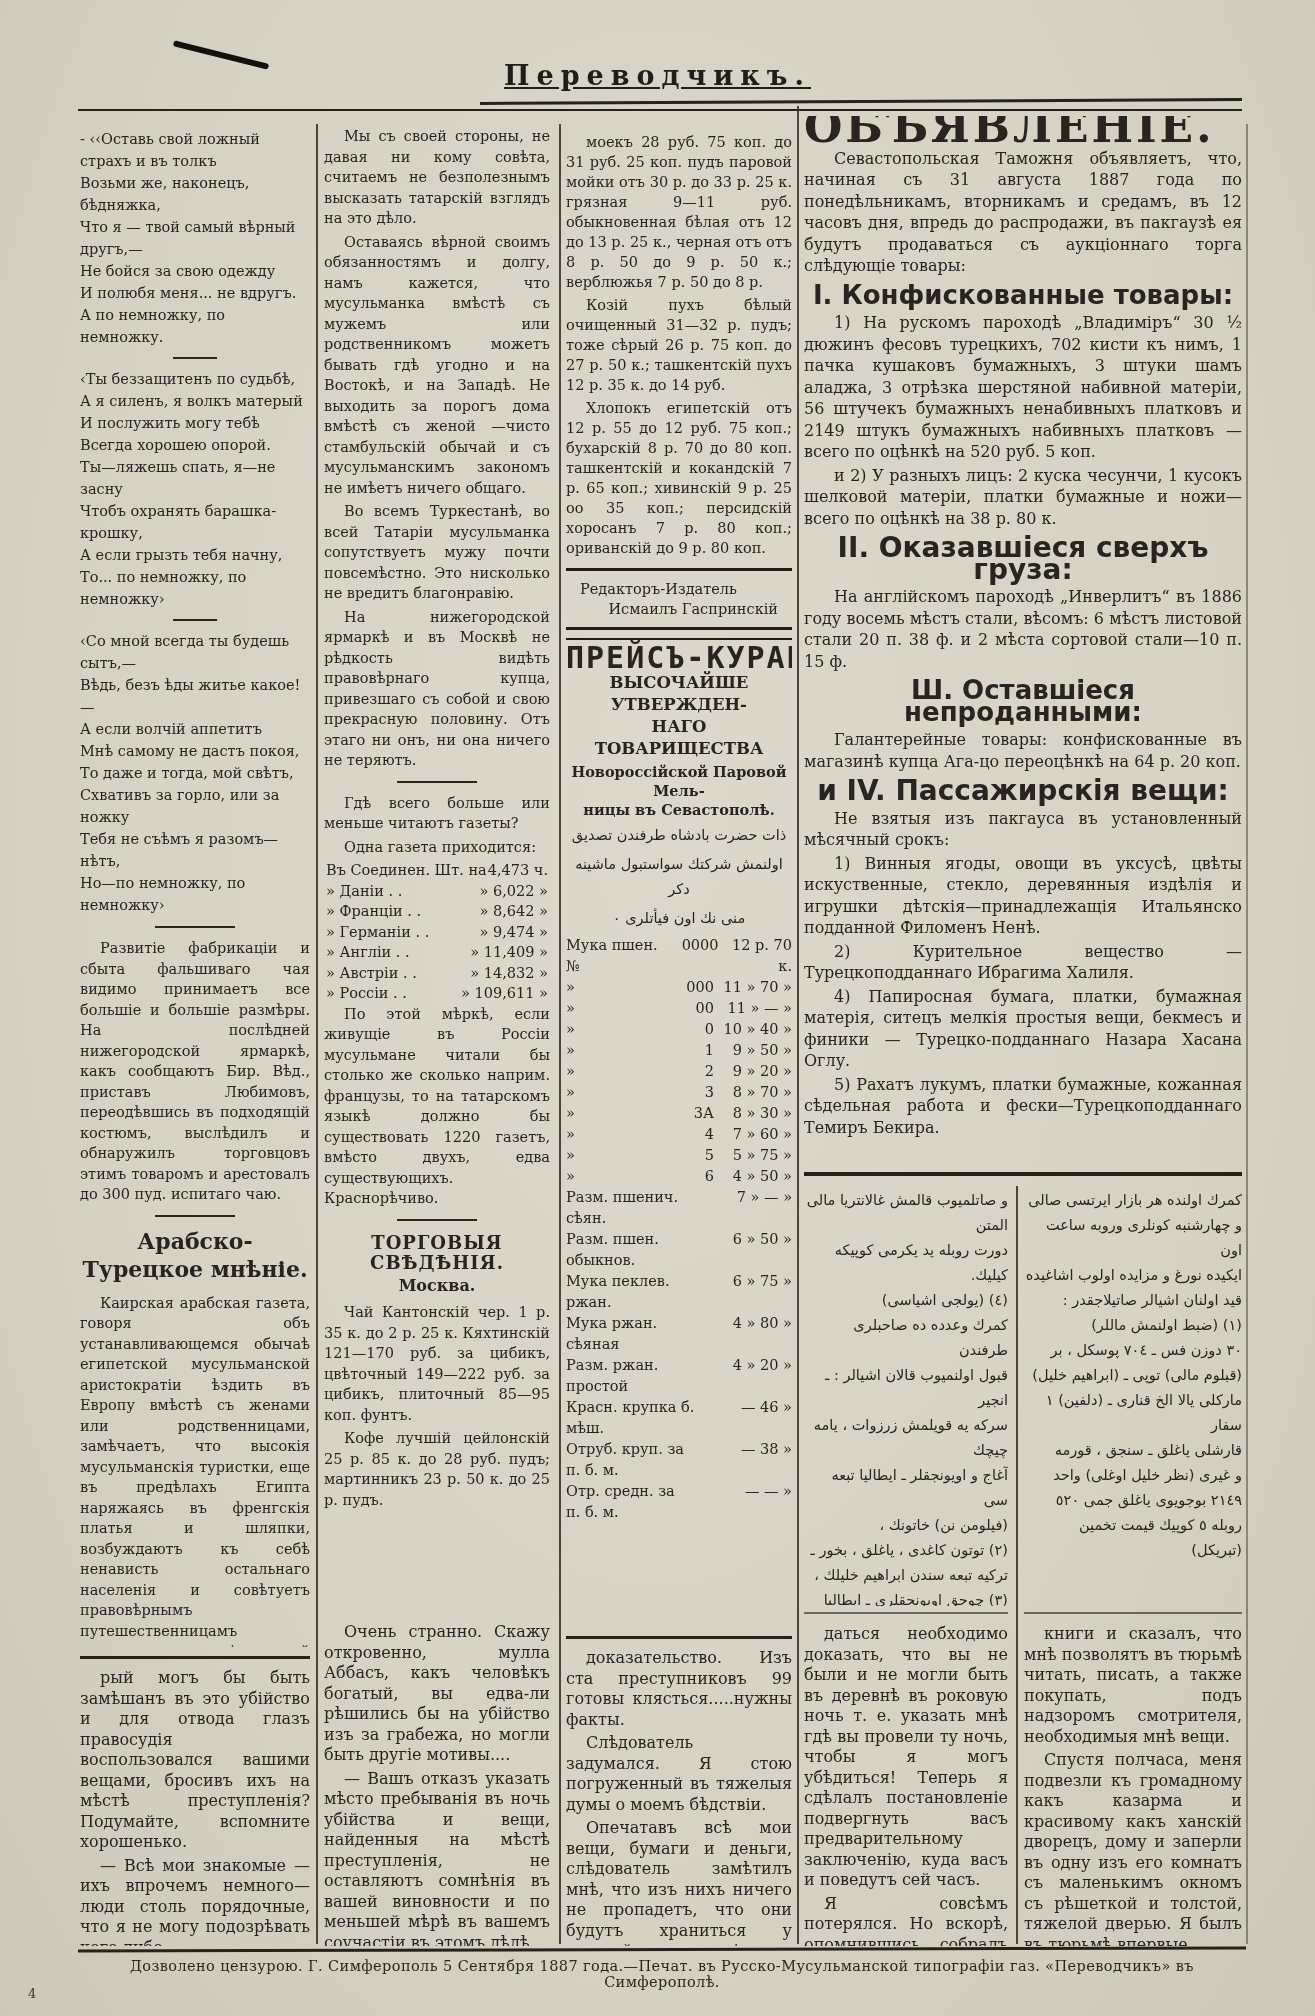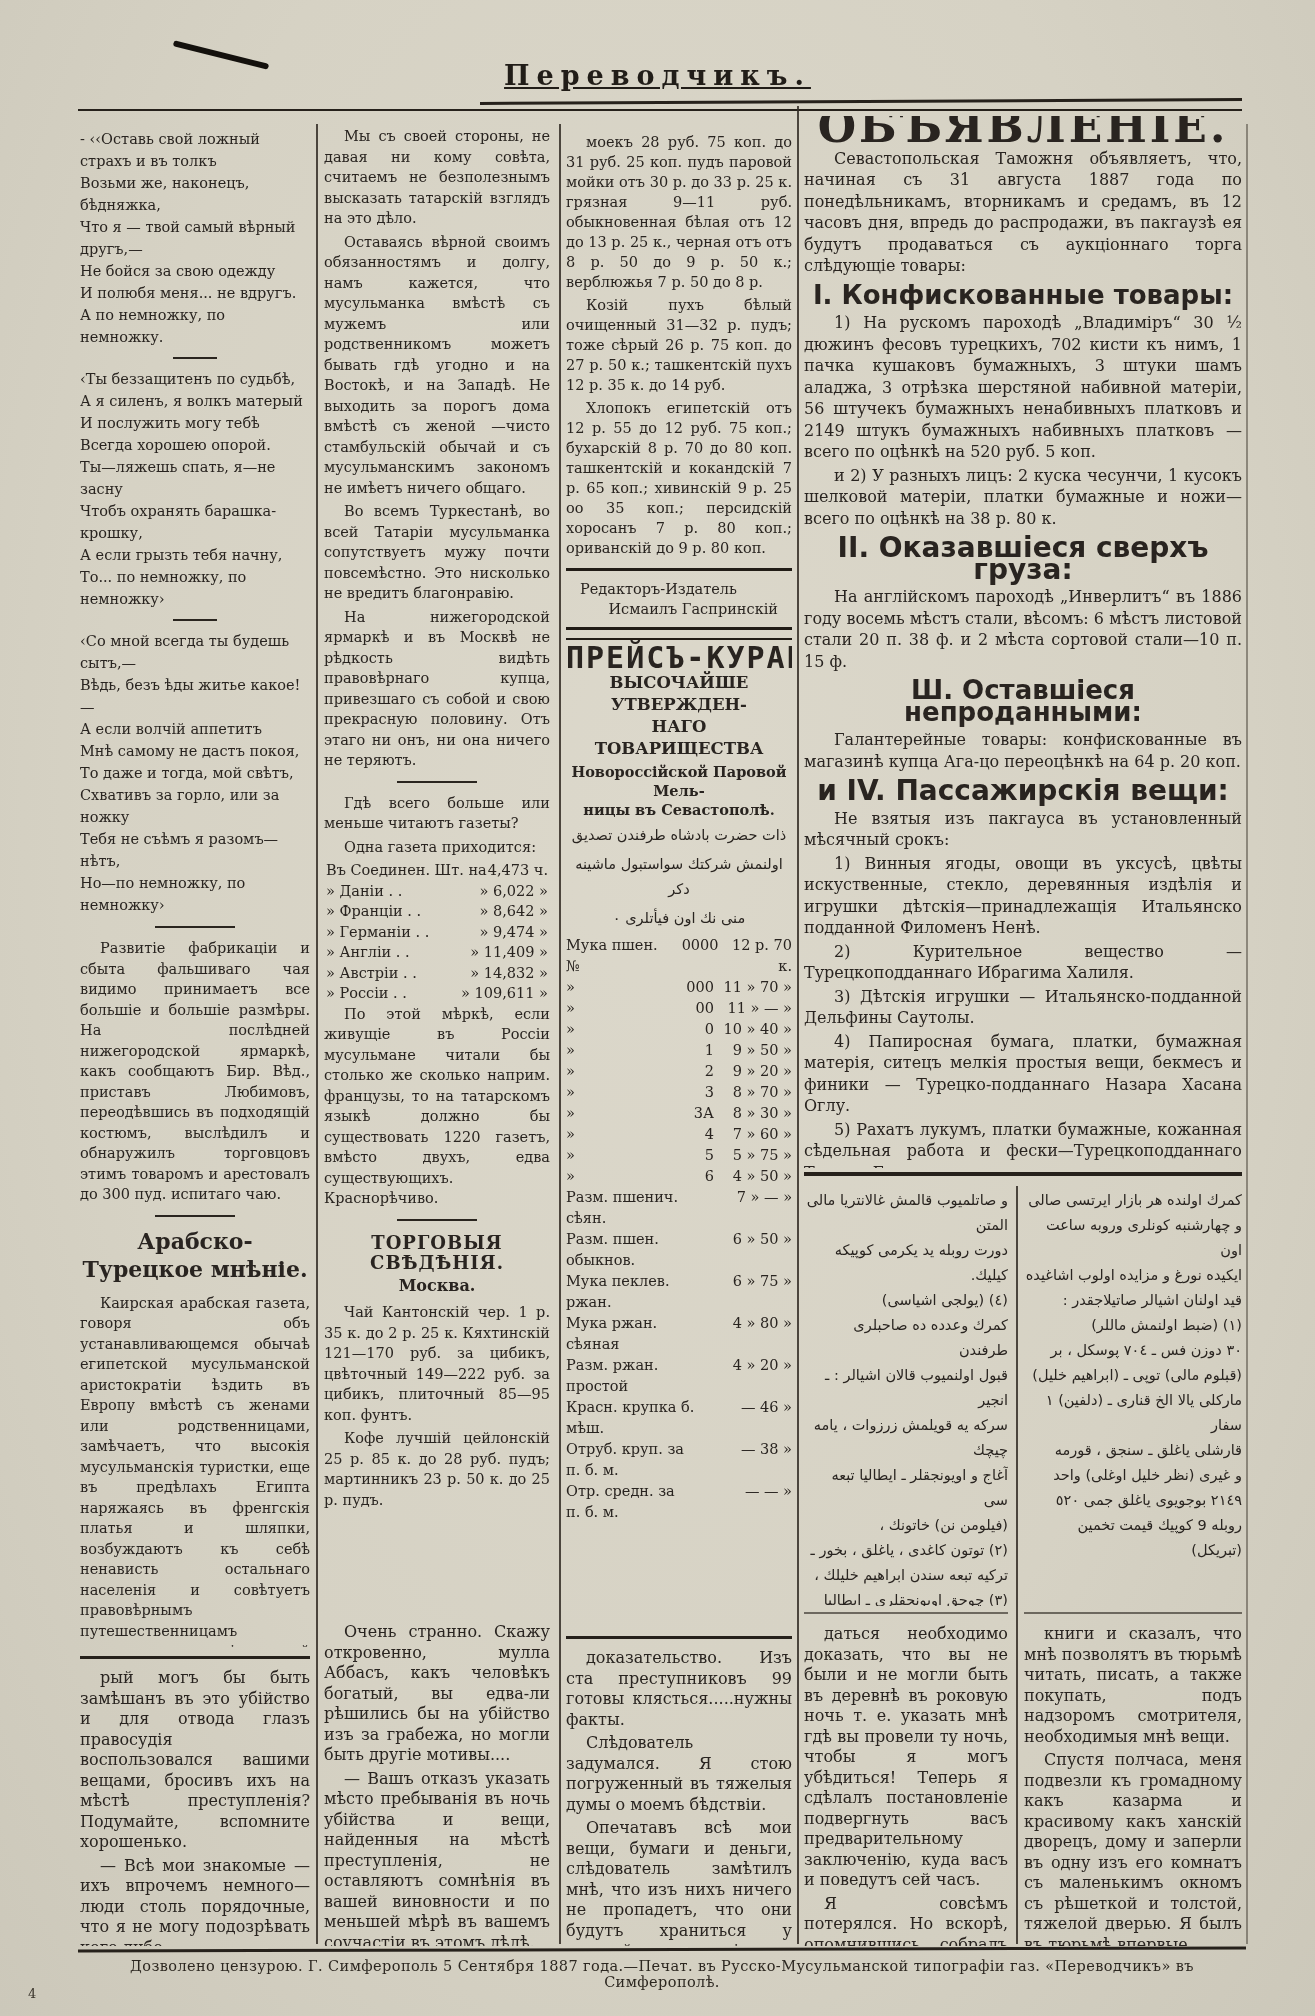--- a/index.html
+++ b/index.html
@@ -37,21 +37,21 @@
   .preis-sub2{font-weight:bold;font-size:14.5px;text-align:center;line-height:19px;white-space:pre-line;margin-top:2px;}
   .arab{direction:rtl;text-align:right;font-family:"DejaVu Sans", sans-serif;
         font-size:14.5px;line-height:25px;}
   .arab.ctr{text-align:center;margin:4px 0;}
   .price-row{display:flex;line-height:21px;}
   .price-row .pl{flex:1 1 auto;}
   .price-row .pg{width:52px;text-align:right;}
   .price-row .pv{width:78px;text-align:right;}
   .ann{font-size:16px;line-height:21.5px;}
   .ann .par{text-indent:30px;margin-bottom:2px;}
-  .ann-h{font-size:44px;font-weight:bold;text-align:center;letter-spacing:3px;margin:0 0 10px;}
+  .ann-h{font-size:44px;font-weight:bold;letter-spacing:3px;margin:0 0 10px;}
   .sec-h{font-family:"DejaVu Sans", sans-serif;font-weight:bold;text-align:center;
          font-size:26px;margin:8px 0 6px;}
   .sec-h.big{font-size:28px;}
   .bot{font-size:16px;line-height:20.5px;}
   .sig{text-align:right;margin-top:2px;}
   .footer{position:absolute;left:78px;width:1168px;top:1958px;text-align:center;
           font-size:14.5px;color:#2c2720;letter-spacing:.4px;}
 </style>
 </head>
 <body>
@@ -313,21 +313,20 @@
       </div>
     <h2 class="sec-h big">ІІ. Оказавшіеся сверхъ груза:</h2>
     <p class="par">На англійскомъ пароходѣ „Инверлитъ“ въ 1886 году восемь мѣстъ стали, вѣсомъ: 6 мѣстъ листовой стали 20 п. 38 ф. и 2 мѣста сортовой стали—10 п. 15 ф.</p>
     <h2 class="sec-h">Ш. Оставшіеся непроданными:</h2>
     <p class="par">Галантерейные товары: конфискованные въ магазинѣ купца Ага-цо переоцѣнкѣ на 64 р. 20 коп.</p>
     <h2 class="sec-h big">и ІV. Пассажирскія вещи:</h2>
     <p class="par">Не взятыя изъ пакгауса въ установленный мѣсячный срокъ:</p>
     <div>
         <p class="par">1) Винныя ягоды, овощи въ уксусѣ, цвѣты искуственные, стекло, деревянныя издѣлія и игрушки дѣтскія—принадлежащія Итальянско подданной Филоменъ Ненѣ.</p>
         <p class="par">2) Курительное вещество — Турецкоподданнаго Ибрагима Халиля.</p>
-        <p class="par">3) Дѣтскія игрушки — Итальянско-подданной Дельфины Саутолы.</p>
         <p class="par">4) Папиросная бумага, платки, бумажная матерія, ситецъ мелкія простыя вещи, бекмесъ и финики — Турецко-подданнаго Назара Хасана Оглу.</p>
         <p class="par">5) Рахатъ лукумъ, платки бумажные, кожанная сѣдельная работа и фески—Турецкоподданнаго Темиръ Бекира.</p>
       </div>
 
   </section>
 
   <div class="hr" style="left:804px;top:1172px;width:438px;height:4px;"></div>
 
   <section class="col" style="left:804px;top:1188px;width:204px;height:418px;">
     <div>
@@ -350,21 +349,21 @@
         <div class="arab">و چهارشنبه كونلرى وروبه ساعت اون</div>
         <div class="arab">ايكيده نورغ و مزايده اولوب اشاغيده</div>
         <div class="arab">قيد اولنان اشيالر صاتيلاجقدر :</div>
         <div class="arab">(١)  (ضبط اولنمش ماللر)</div>
         <div class="arab">٣٠ دوزن فس ـ ٧٠٤ پوسكل ، بر</div>
         <div class="arab">(قبلوم مالى) توپى ـ (ابراهيم خليل)</div>
         <div class="arab">ماركلى يالا الخ قنارى ـ (دلفين) ١ سفار</div>
         <div class="arab">قارشلى ياغلق ـ سنجق ، قورمه</div>
         <div class="arab">و غيرى (نظر خليل اوغلى) واحد</div>
         <div class="arab">٢١٤٩ بوجويوى ياغلق جمى ٥٢٠</div>
-        <div class="arab">روبله 9 كوپيك قيمت تخمين (تبريكل)</div>
+        <div class="arab">روبله ٥ كوپيك قيمت تخمين (تبريكل)</div>
       </div>
   </section>
 
   <div class="hr" style="left:804px;top:1612px;width:204px;height:2px;opacity:.6;"></div>
   <section class="col bot" style="left:804px;top:1624px;width:204px;height:322px;">
     <div>
         <p class="par">даться необходимо доказать, что вы не были и не могли быть въ деревнѣ въ роковую ночь т. е. указать мнѣ гдѣ вы провели ту ночь, чтобы я могъ убѣдиться! Теперь я сдѣлалъ постановленіе подвергнуть васъ предварительному заключенію, куда васъ и поведутъ сей часъ.</p>
         <p class="par">Я совсѣмъ потерялся. Но вскорѣ, опомнившись, собралъ всѣ свои силы и въ упованіи на милосердіе Аллаха и свою невинность, твердо послѣдовалъ въ тюрьму. Слѣдователь дозволилъ мнѣ взять съ собой кое какія</p>
       </div>
   </section>

